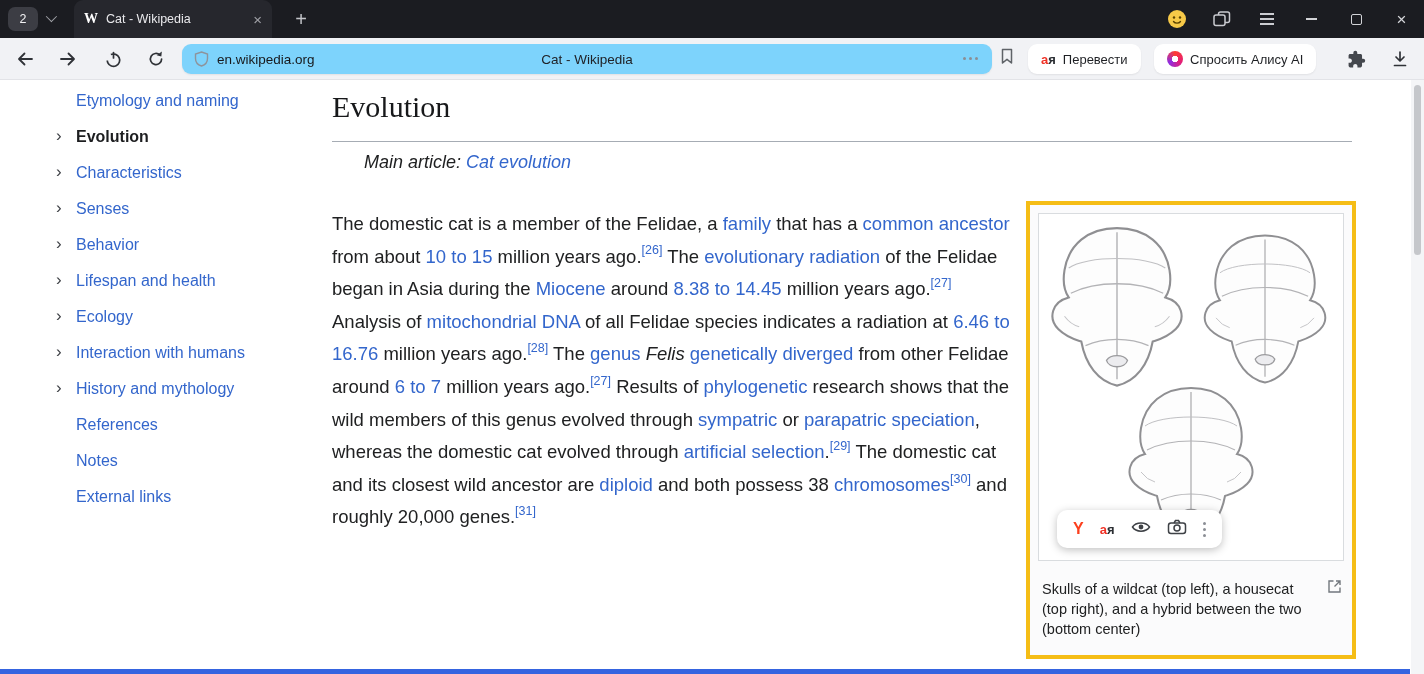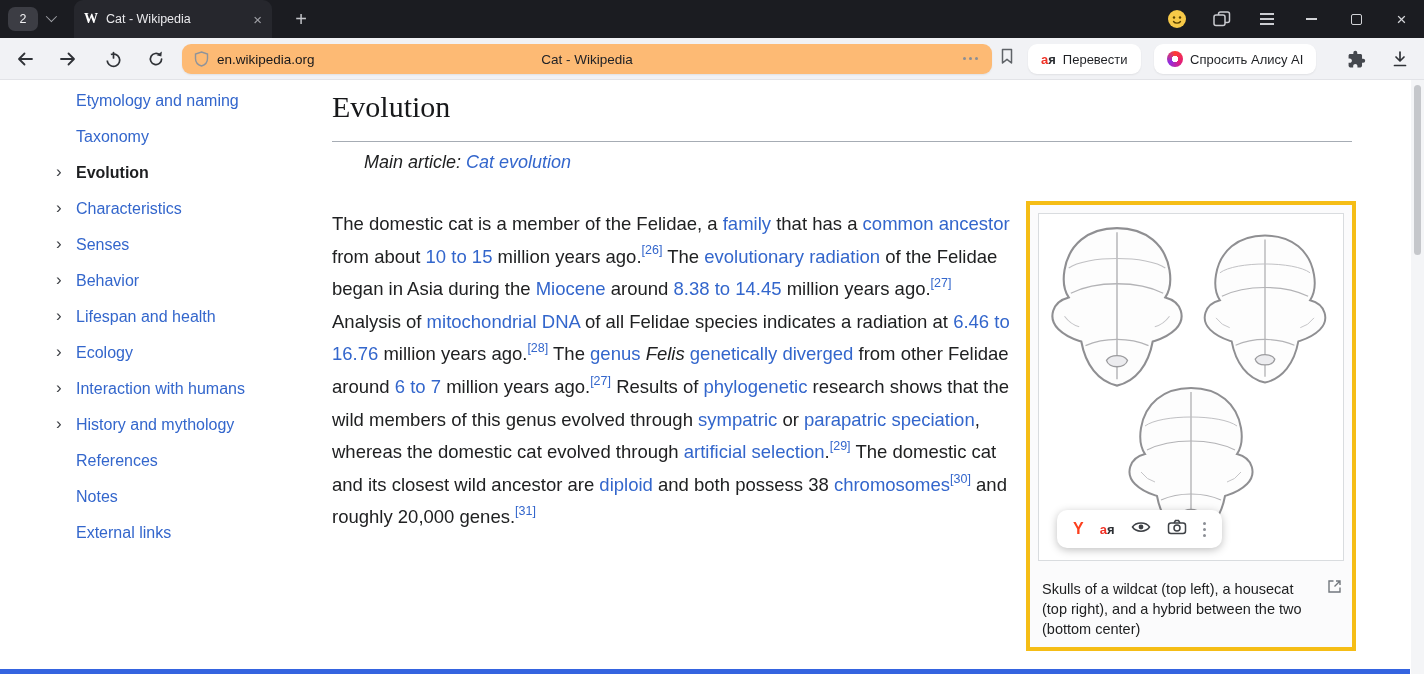--- a/index.html
+++ b/index.html
@@ -26,21 +26,21 @@
   .menu-lines { display:flex; flex-direction:column; gap:3px; }
   .menu-lines i { display:block; width:14px; height:1.7px; background:#cbccd1; }
   .min-line { display:block; width:11px; height:1.7px; background:#d2d3d7; }
   .max-box { display:block; width:11px; height:11px; border:1.4px solid #d2d3d7; border-radius:2px; }
   .win-close { color:#d6d7db; font-size:17px; line-height:1; }
 
   
   .toolbar { position:absolute; left:0; top:38px; width:1424px; height:42px; background:#f1f2f5;
              border-bottom:1px solid #e2e3e7; }
   .nav-btn { position:absolute; top:8px; width:30px; height:26px; display:flex; align-items:center; justify-content:center; }
-  .addr { position:absolute; left:182px; top:6px; width:810px; height:30px; background:#fdba74; border-radius:9px;
+  .addr { position:absolute; left:182px; top:6px; width:810px; height:30px; background:#7dd3fc; border-radius:9px;
           box-shadow:0 1px 2px rgba(0,0,0,.07); display:flex; align-items:center; padding:0 12px; }
   .addr-domain { margin-left:8px; font-size:13.5px; color:#17181b; }
   .addr-title { position:absolute; left:0; right:0; text-align:center; font-size:13.5px; color:#202227; pointer-events:none; }
   .dots-h { position:absolute; right:14px; top:13px; display:flex; gap:3px; }
   .dots-h i, .dots-v i { display:block; width:3px; height:3px; border-radius:50%; background:#8b8e95; }
   .flag-btn { position:absolute; left:1000px; top:10px; }
   .pill { position:absolute; top:6px; height:30px; background:#fff; border-radius:9px;
           box-shadow:0 1px 2px rgba(0,0,0,.07); display:flex; align-items:center; gap:7px; padding:0 13px;
           font-size:13px; color:#1e2024; white-space:nowrap; }
   .pill-translate { left:1028px; }
@@ -75,21 +75,21 @@
 
   
   .fig { position:absolute; left:1026px; top:121px; width:330px; }
   .fig-highlight { border:4px solid #f5bd16; background:#fbfbfc; }
   .fig-imgwrap { margin:8px; height:348px; background:#fff; border:1px solid #d9dcdf; position:relative; }
   .fig-imgwrap svg.skulls { width:100%; height:100%; display:block; }
   .img-toolbar { position:absolute; left:18px; bottom:12px; height:38px; background:#fff; border-radius:10px;
                  box-shadow:0 2px 8px rgba(0,0,0,.25); display:flex; align-items:center; gap:16px; padding:0 16px; }
   .y-logo { color:#fc3f1d; font-weight:bold; font-size:16px; line-height:1; }
   .dots-v { display:flex; flex-direction:column; gap:3px; }
-  .fig-caption { position:relative; padding:10px 36px 8px 12px; font-size:14.5px; line-height:20px; color:#202122; }
+  .fig-caption { position:relative; padding:10px 36px 16px 12px; font-size:14.5px; line-height:20px; color:#202122; }
   .enlarge { position:absolute; top:10px; right:10px; }
 
   
   .scrollbar { position:absolute; right:0; top:0; width:13px; height:594px; background:#f4f5f7; }
   .scroll-thumb { position:absolute; right:3px; top:5px; width:7px; height:170px; border-radius:4px; background:#c5c7cb; }
   .bottom-strip { position:absolute; left:0; bottom:0; width:1410px; height:5px; background:#3564e0; }
 </style>
 </head>
 <body>
 
@@ -206,23 +206,20 @@
       <path d="M9 2 v8.5 M5 7 l4 4 4-4 M3.5 15.5 h11" stroke="#2f3237" stroke-width="1.7" fill="none" stroke-linecap="round" stroke-linejoin="round"></path>
     </svg>
   </div>
 </div>
 
 <div class="page">
 
   <nav class="toc">
       <div class="toc-item">
         <span class="toc-label">Etymology and naming</span>
-      </div>
-      <div class="toc-item">
-        <span class="toc-label">Taxonomy</span>
       </div>
       <div class="toc-item active">
         <span class="toc-chev">›</span>
         <span class="toc-label">Evolution</span>
       </div>
       <div class="toc-item">
         <span class="toc-chev">›</span>
         <span class="toc-label">Characteristics</span>
       </div>
       <div class="toc-item">

